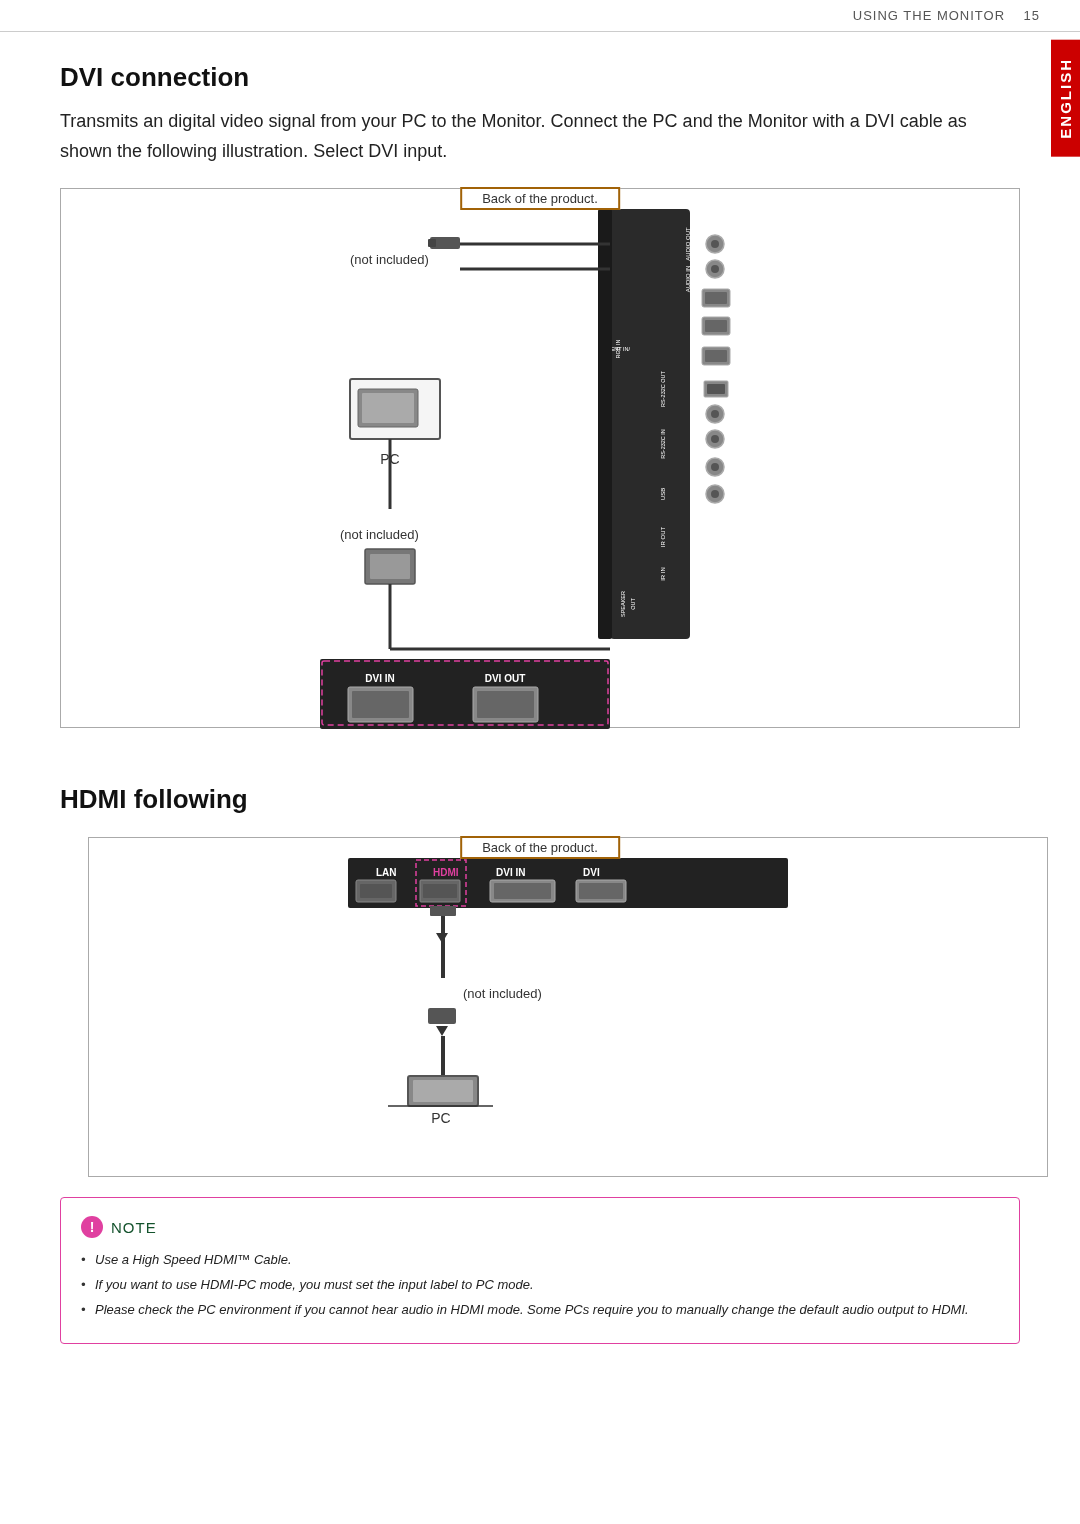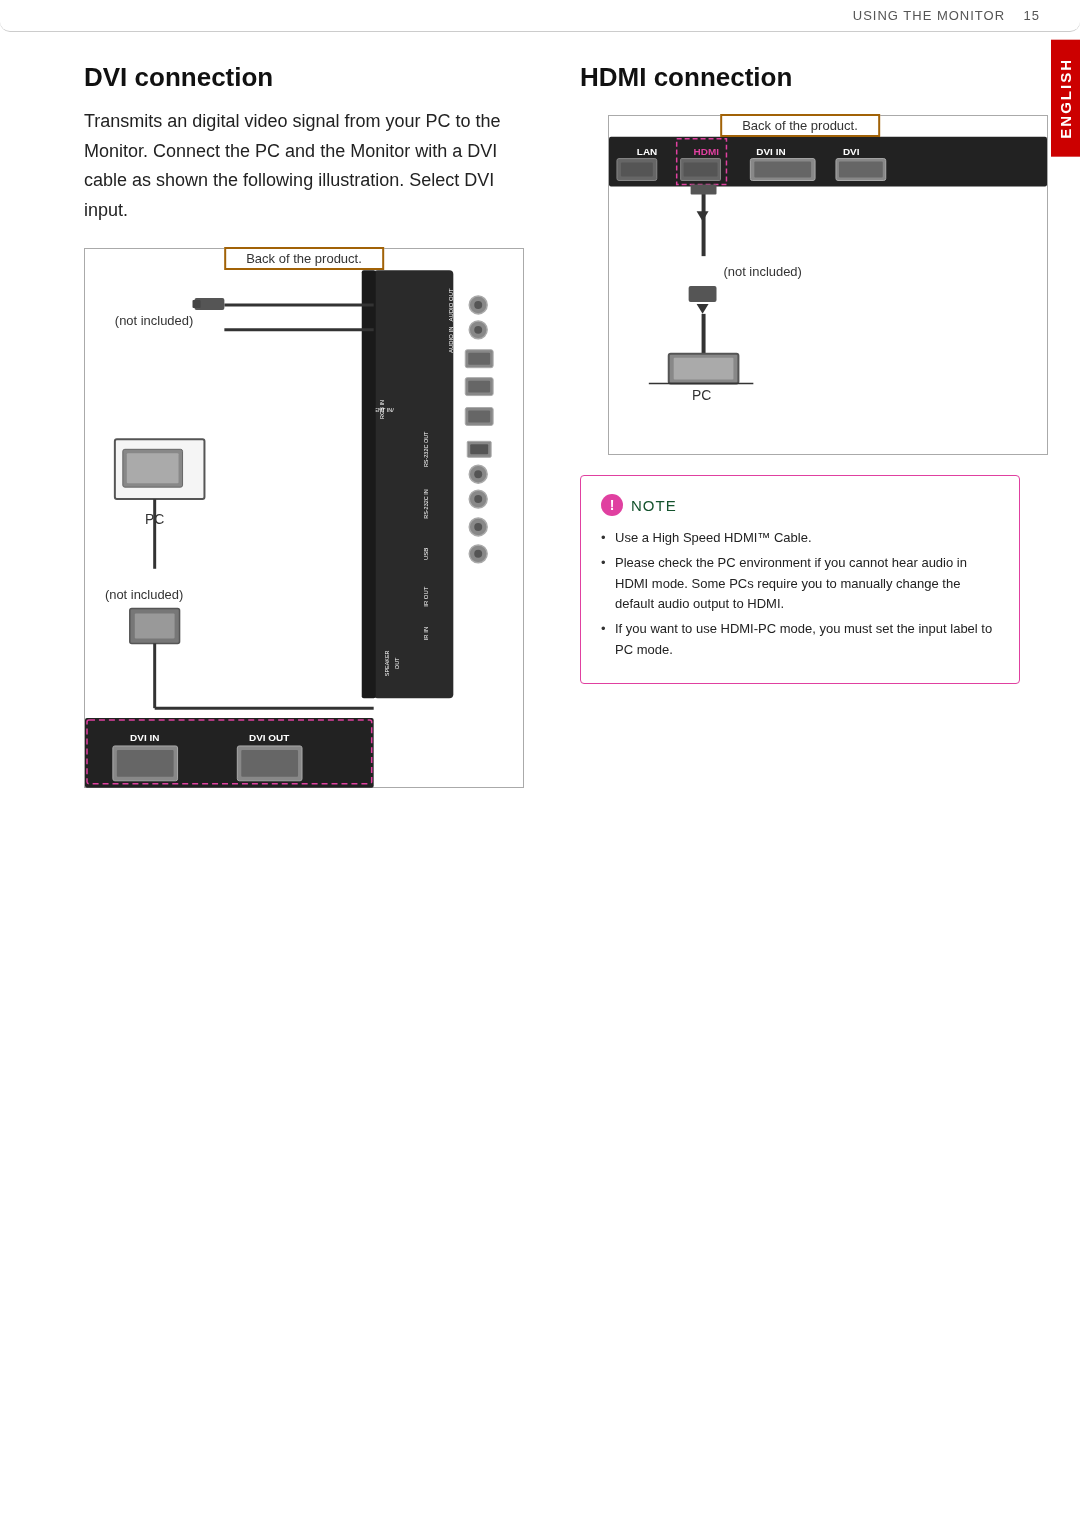--- a/index.html
+++ b/index.html
@@ -13,21 +13,20 @@
     }
 
     
     .header-bar {
       border-bottom: 1px solid #ccc;
       padding: 8px 40px 8px 0;
       text-align: right;
       font-size: 13px;
       color: #555;
       letter-spacing: 1px;
-      border-radius: 10px;
     }
 
     
     .english-tab {
       position: absolute;
       right: 0;
       top: 40px;
       background: #c00;
       color: #fff;
       writing-mode: vertical-rl;
@@ -35,23 +34,24 @@
       transform: rotate(180deg);
       padding: 18px 6px;
       font-size: 15px;
       font-weight: bold;
       letter-spacing: 2px;
       z-index: 10;
     }
 
     
     .main-content {
-      padding: 30px 60px 40px 84px;
+      padding: 30px 60px 40px 60px;
       display: flex;
       gap: 56px;
+      flex-direction: column;
     }
 
     
     .left-col {
       flex: 1;
       min-width: 0;
     }
 
     
     .right-col {
@@ -106,20 +106,21 @@
     .note-title {
       color: #14532d;
       font-size: 15px;
       font-weight: normal;
       letter-spacing: 1px;
     }
 
     .note-list {
       list-style: none;
       padding: 0;
+      font-style: italic;
     }
 
     .note-list li {
       font-size: 13px;
       color: #222;
       line-height: 1.6;
       padding-left: 14px;
       position: relative;
       margin-bottom: 4px;
     }
@@ -281,21 +282,21 @@
           <rect x="153" y="498" width="65" height="35" fill="#888" stroke="#aaa" stroke-width="1" rx="2"></rect>
           <rect x="157" y="502" width="57" height="27" fill="#666" rx="1"></rect>
 
           <rect x="2" y="472" width="286" height="64" fill="none" stroke="#e040a0" stroke-width="1.5" stroke-dasharray="6,4" rx="2"></rect>
         </svg>
       </div>
     </div>
   </div>
 
   <div class="right-col">
-    <h2 class="section-title">HDMI connection</h2>
+    <h2 class="section-title">HDMI following</h2>
 
     <div class="diagram-wrapper">
       <div class="diagram-title-bar">Back of the product.</div>
       <div class="hdmi-svg-box">
         <svg width="100%" height="340" viewBox="0 0 440 340" xmlns="http://www.w3.org/2000/svg">
 
           <rect x="0" y="20" width="440" height="50" fill="#222" rx="2"></rect>
 
           <text x="28" y="38" font-size="10" fill="white" font-weight="bold">LAN</text>
           <rect x="8" y="42" width="40" height="22" fill="#666" stroke="#888" stroke-width="1" rx="2"></rect>
@@ -338,19 +339,19 @@
       </div>
     </div>
 
     <div class="note-box">
       <div class="note-header">
         <div class="note-icon">!</div>
         <span class="note-title">NOTE</span>
       </div>
       <ul class="note-list">
         <li>Use a High Speed HDMI™ Cable.</li>
+        <li>If you want to use HDMI-PC mode, you must set the input label to PC mode.</li>
         <li>Please check the PC environment if you cannot hear audio in HDMI mode. Some PCs require you to manually change the default audio output to HDMI.</li>
-        <li>If you want to use HDMI-PC mode, you must set the input label to PC mode.</li>
       </ul>
     </div>
   </div>
 
 </div>
 
 </body></html>

